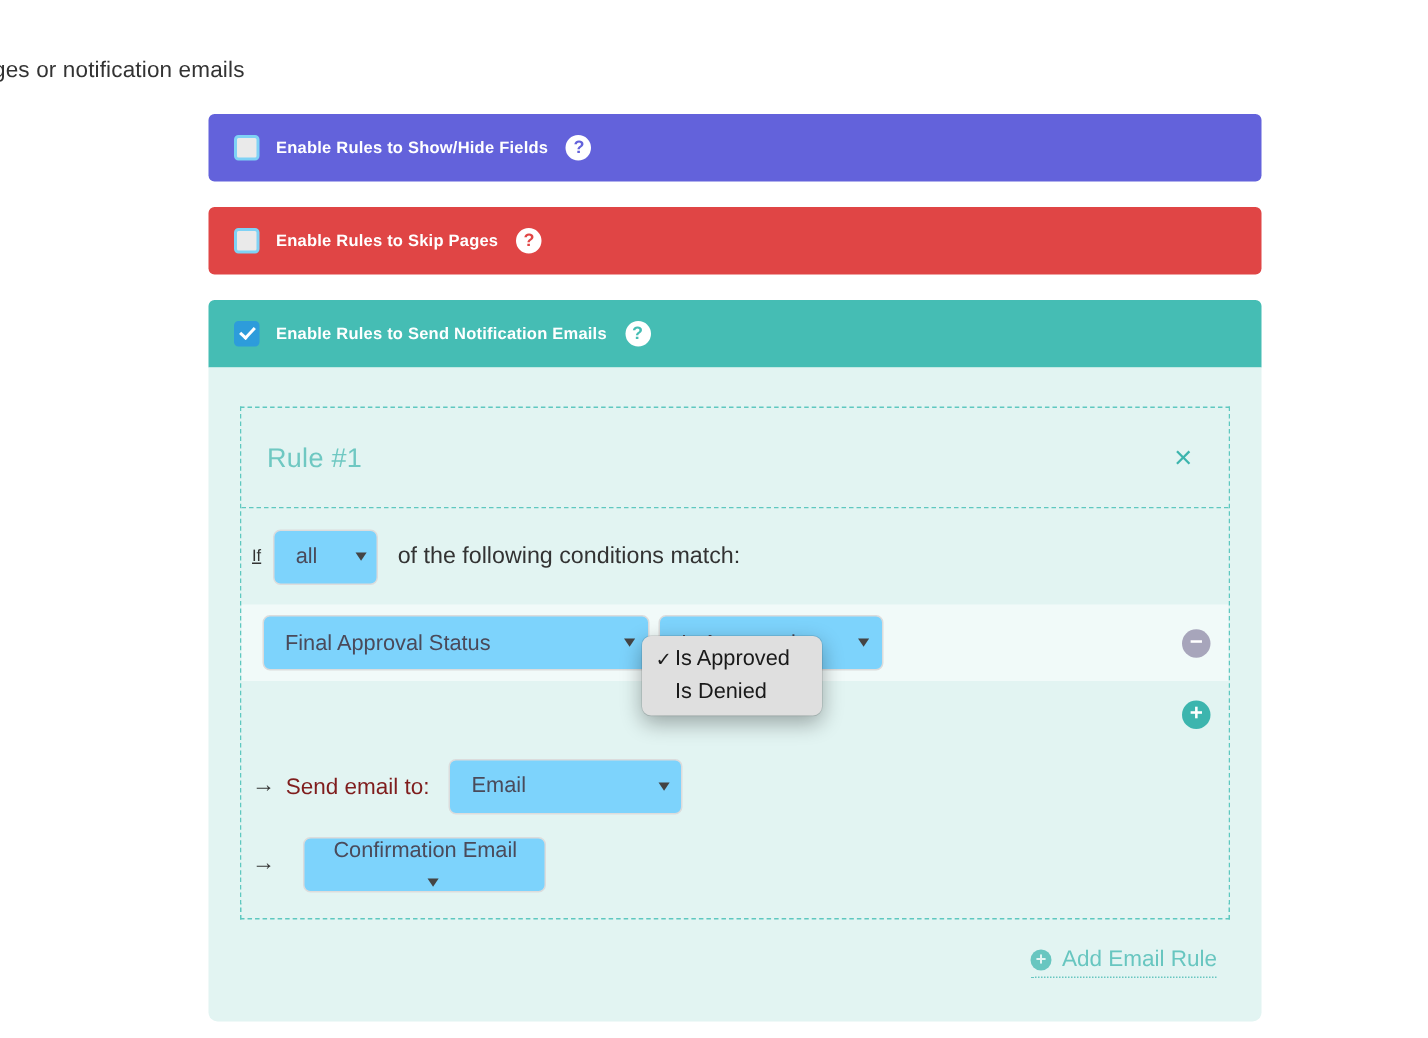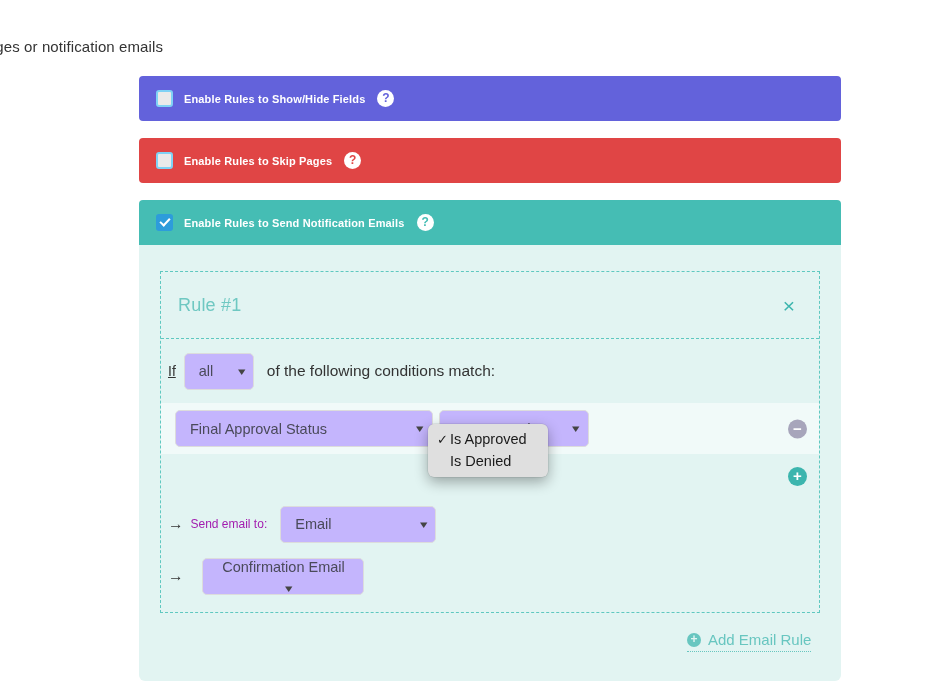--- a/index.html
+++ b/index.html
@@ -154,21 +154,21 @@
   .row-if {
     position: relative;
     height: 64px;
     background: #e2f4f2;
     display: flex;
     align-items: center;
     padding-left: 7px;
     box-sizing: border-box;
   }
   .if-label {
-    font-size: 14px;
+    font-size: 11px;
     color: #333333;
     margin-right: 8px;
     text-decoration: underline;
   }
   .if-suffix {
     font-size: 15.5px;
     color: #333333;
     margin-left: 13px;
   }
 
@@ -205,21 +205,21 @@
     height: 52px;
     background: #e2f4f2;
     display: flex;
     align-items: center;
     padding-left: 7px;
     box-sizing: border-box;
   }
 
   
   .sel {
-    background: #c4b5fd;
+    background: #7dd3fc;
     border: 1px solid #dcdcdc;
     border-radius: 5px;
     height: 37px;
     box-sizing: border-box;
     display: flex;
     align-items: center;
     justify-content: space-between;
     padding: 0 9px 0 14px;
     font-size: 14.5px;
     color: #4a4a5a;
@@ -239,22 +239,22 @@
   .sel-op    { width: 150px; margin-left: 6px; }
   .sel-email { width: 156px; margin-left: 13px; }
   .sel-tpl   { width: 162px; margin-left: 11px; padding: 0 9px 0 11px; flex-direction: column; }
 
   .arrow-prefix {
     font-size: 15.5px;
     color: #333333;
     margin-right: 7px;
   }
   .field-label {
-    font-size: 12px;
-    color: #a21caf;
+    font-size: 15px;
+    color: #7f1d1d;
     font-weight: 400;
   }
 
   
   .circ {
     width: 19px;
     height: 19px;
     border-radius: 50%;
     display: inline-flex;
     align-items: center;

